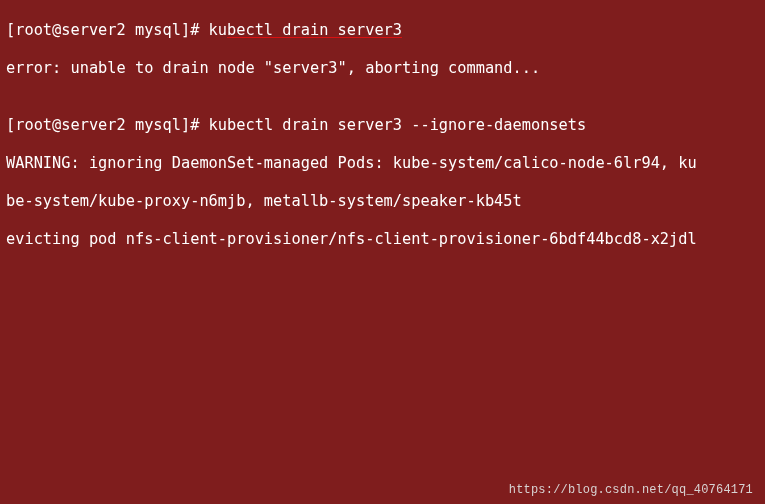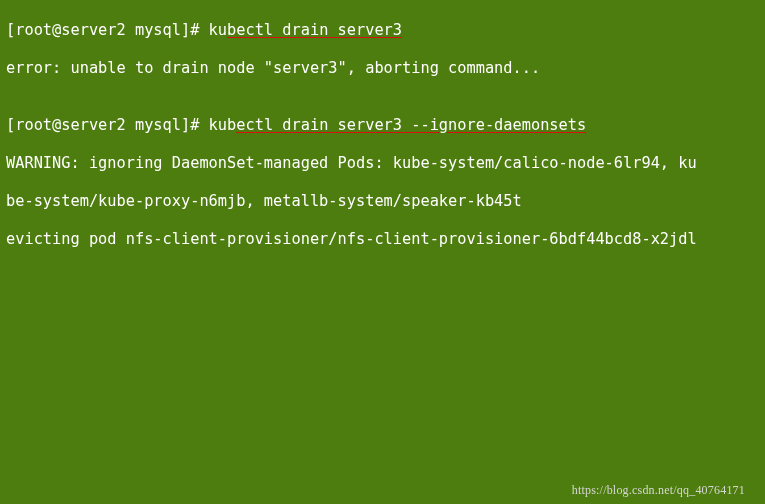--- a/index.html
+++ b/index.html
@@ -14,34 +14,34 @@
     line-height: 19px;
     overflow: hidden;
   }
   .terminal {
     position: relative;
     padding: 2px 6px;
     white-space: pre;
     box-sizing: border-box;
     width: 765px;
     height: 504px;
-    background: #4d7c0f;
+    background: #7f1d1d;
   }
   .line {
     display: block;
     white-space: pre;
   }
   .u1 { text-decoration: underline; text-decoration-color: #da1111; text-decoration-thickness: 1px; text-underline-offset: 2px; }
-  .u2 { text-decoration: underline; text-decoration-color: #da1111; text-decoration-thickness: 1px; text-underline-offset: 2px; margin-top: 27px; }
+  .u2 { text-decoration-color: #da1111; text-decoration-thickness: 1px; text-underline-offset: 2px; margin-top: 27px; }
   .watermark {
     position: absolute;
-    right: 20px;
+    right: 12px;
     bottom: 4px;
     color: #ddd;
-    font-family: Liberation Serif, serif;
+    font-family: Liberation Mono, monospace;
     font-size: 12px;
     letter-spacing: 0.2px;
     opacity: 0.95;
   }
 </style>
 </head>
 <body>
 
 <div class="terminal">
 <span class="line"><span>[root@server2 mysql]# </span><span>ku</span><span class="u1">bectl drain server3</span></span>

